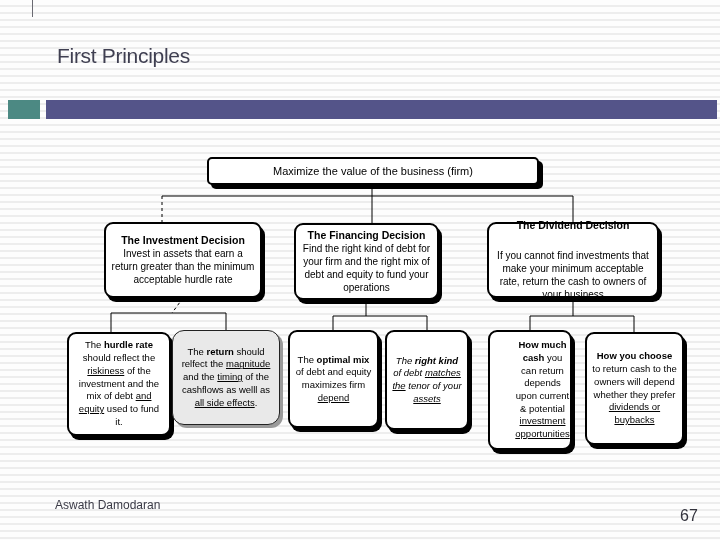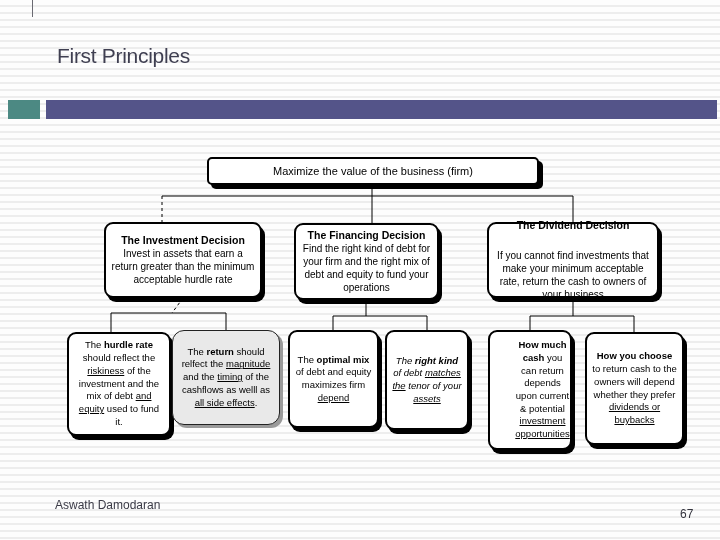--- a/index.html
+++ b/index.html
@@ -42,21 +42,21 @@
   .node-gray {
     background:#e9e9e9; border:1px solid #222; border-radius:12px;
     box-shadow:3px 3px 0 #9a9a9a;
     padding:4px 3px;
   }
   .node-title { font-weight:bold; font-size:10.5px; line-height:1.3; }
   .node-body  { font-size:10px; line-height:1.3; }
   .detail     { font-size:9.5px; line-height:1.34; }
 
   .footer-author { position:absolute; left:55px;  top:498px; font-size:12px; color:#3a3a46; }
-  .page-number   { position:absolute; left:680px; top:507px; font-size:12px;   color:#33333d; }
+  .page-number   { position:absolute; left:680px; top:507px; font-size:16px;   color:#33333d; }
 </style>
 </head>
 <body>
 
 <div id="slide">
 
   <div class="corner-tick"></div>
 
   <div class="slide-title">First Principles</div>
 

